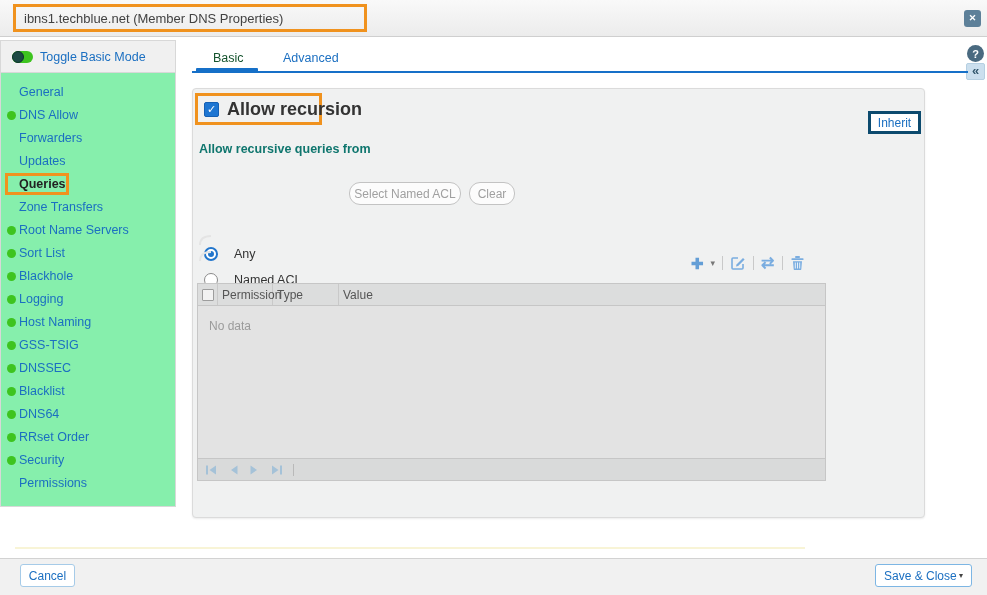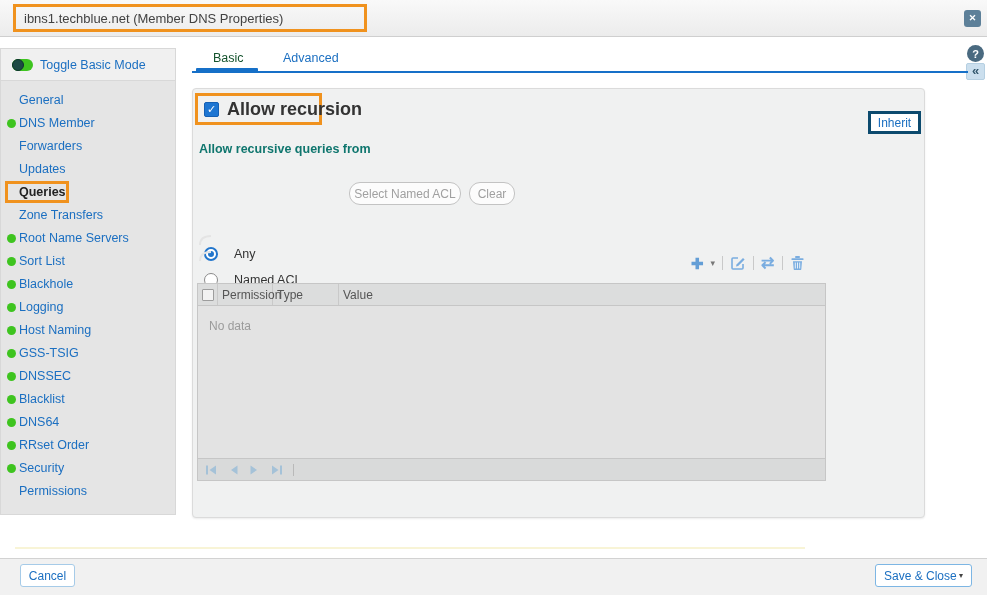--- a/index.html
+++ b/index.html
@@ -11,21 +11,21 @@
     background:linear-gradient(#f9f9f9,#ececec); border-bottom:1px solid #cfcfcf; }
   .title-box { position:absolute; left:13px; top:4px; width:354px; height:28px;
     border:3px solid #F0921E; display:flex; align-items:center; padding-left:8px; background:transparent; }
   .title-text { font-size:13px; color:#424242; white-space:nowrap; }
   .close-btn { position:absolute; left:964px; top:10px; width:17px; height:17px;
     background:#5D8099; border:none; border-radius:3px; color:#fff; font-size:9px; font-weight:bold;
     display:flex; align-items:center; justify-content:center; cursor:pointer; line-height:1; }
 
   
   .sidebar { position:absolute; left:0; top:40px; width:176px; height:467px;
-    background:#e5e5e5; border:1px solid #d8d8d8;margin-top:8px; }
+    background:#86efac; border:1px solid #d8d8d8; }
   .toggle-row { height:32px; background:#f0f0f0; border-bottom:1px solid #d8d8d8;
     display:flex; align-items:center; padding-left:11px; gap:7px; cursor:pointer; }
   .toggle-pill { position:relative; width:21px; height:12px; border-radius:7px; background:#3EC41F; flex:0 0 auto; }
   .toggle-knob { position:absolute; left:0; top:0; width:12px; height:12px; border-radius:50%;
     background:#1D4A44; border:1px solid #0e332e; }
   .toggle-label { font-size:12.5px; color:#1B6FC1; }
   .nav-list { padding-top:9px; }
   .nav-item { position:relative; height:23px; line-height:21px; padding-left:18px;
     font-size:12.5px; color:#1B6FC1; cursor:pointer; white-space:nowrap; }
   .nav-item .dot { position:absolute; left:6px; top:6px; width:9px; height:9px; border-radius:50%; background:#3EC41F; }
@@ -130,21 +130,21 @@
 
   <div class="sidebar">
     <div class="toggle-row">
       <span class="toggle-pill">
           <span class="toggle-knob"></span>
         </span>
       <span class="toggle-label">Toggle Basic Mode</span>
     </div>
     <div class="nav-list">
       <div class="nav-item"><span>General</span></div>
-      <div class="nav-item"><span class="dot"></span><span>DNS Member</span></div>
+      <div class="nav-item"><span class="dot"></span><span>DNS Allow</span></div>
       <div class="nav-item"><span>Forwarders</span></div>
       <div class="nav-item"><span>Updates</span></div>
       <div class="nav-item selected"><span class="sel-box"></span><span>Queries</span></div>
       <div class="nav-item"><span>Zone Transfers</span></div>
       <div class="nav-item"><span class="dot"></span><span>Root Name Servers</span></div>
       <div class="nav-item"><span class="dot"></span><span>Sort List</span></div>
       <div class="nav-item"><span class="dot"></span><span>Blackhole</span></div>
       <div class="nav-item"><span class="dot"></span><span>Logging</span></div>
       <div class="nav-item"><span class="dot"></span><span>Host Naming</span></div>
       <div class="nav-item"><span class="dot"></span><span>GSS-TSIG</span></div>

